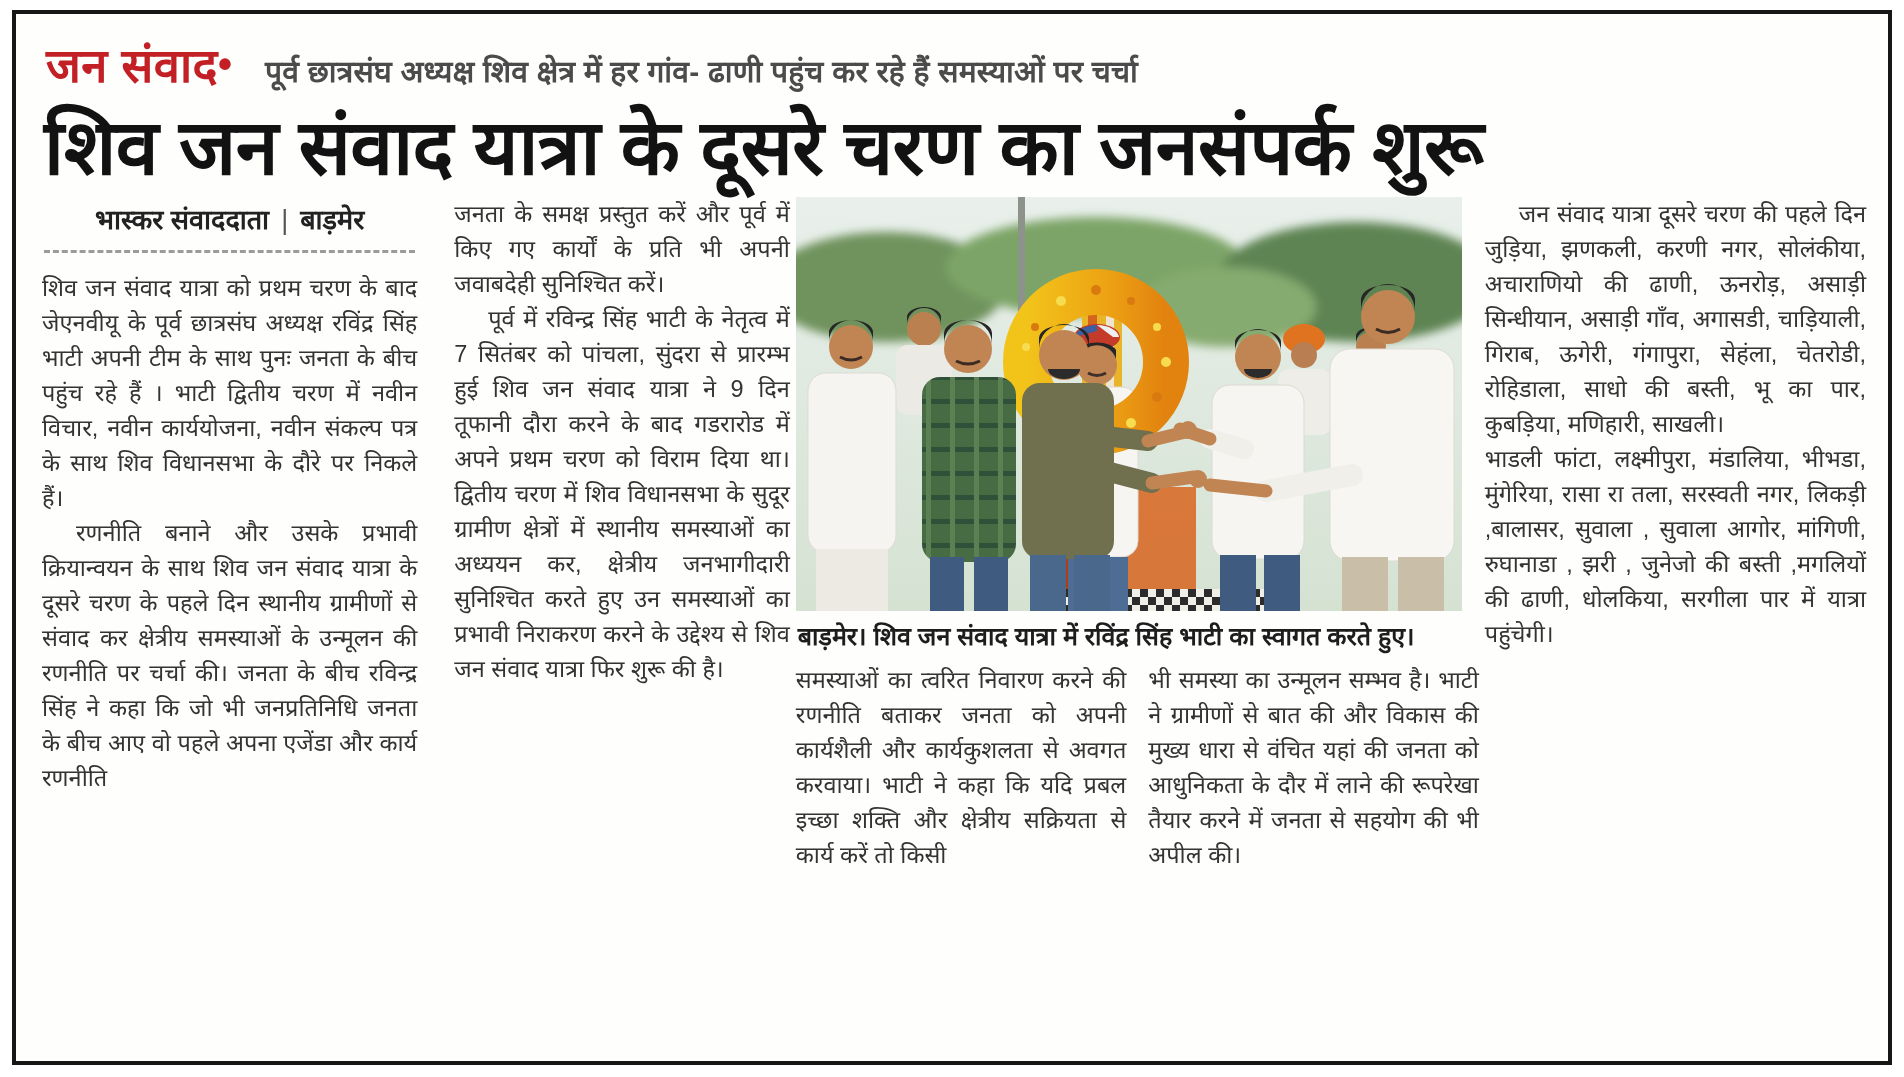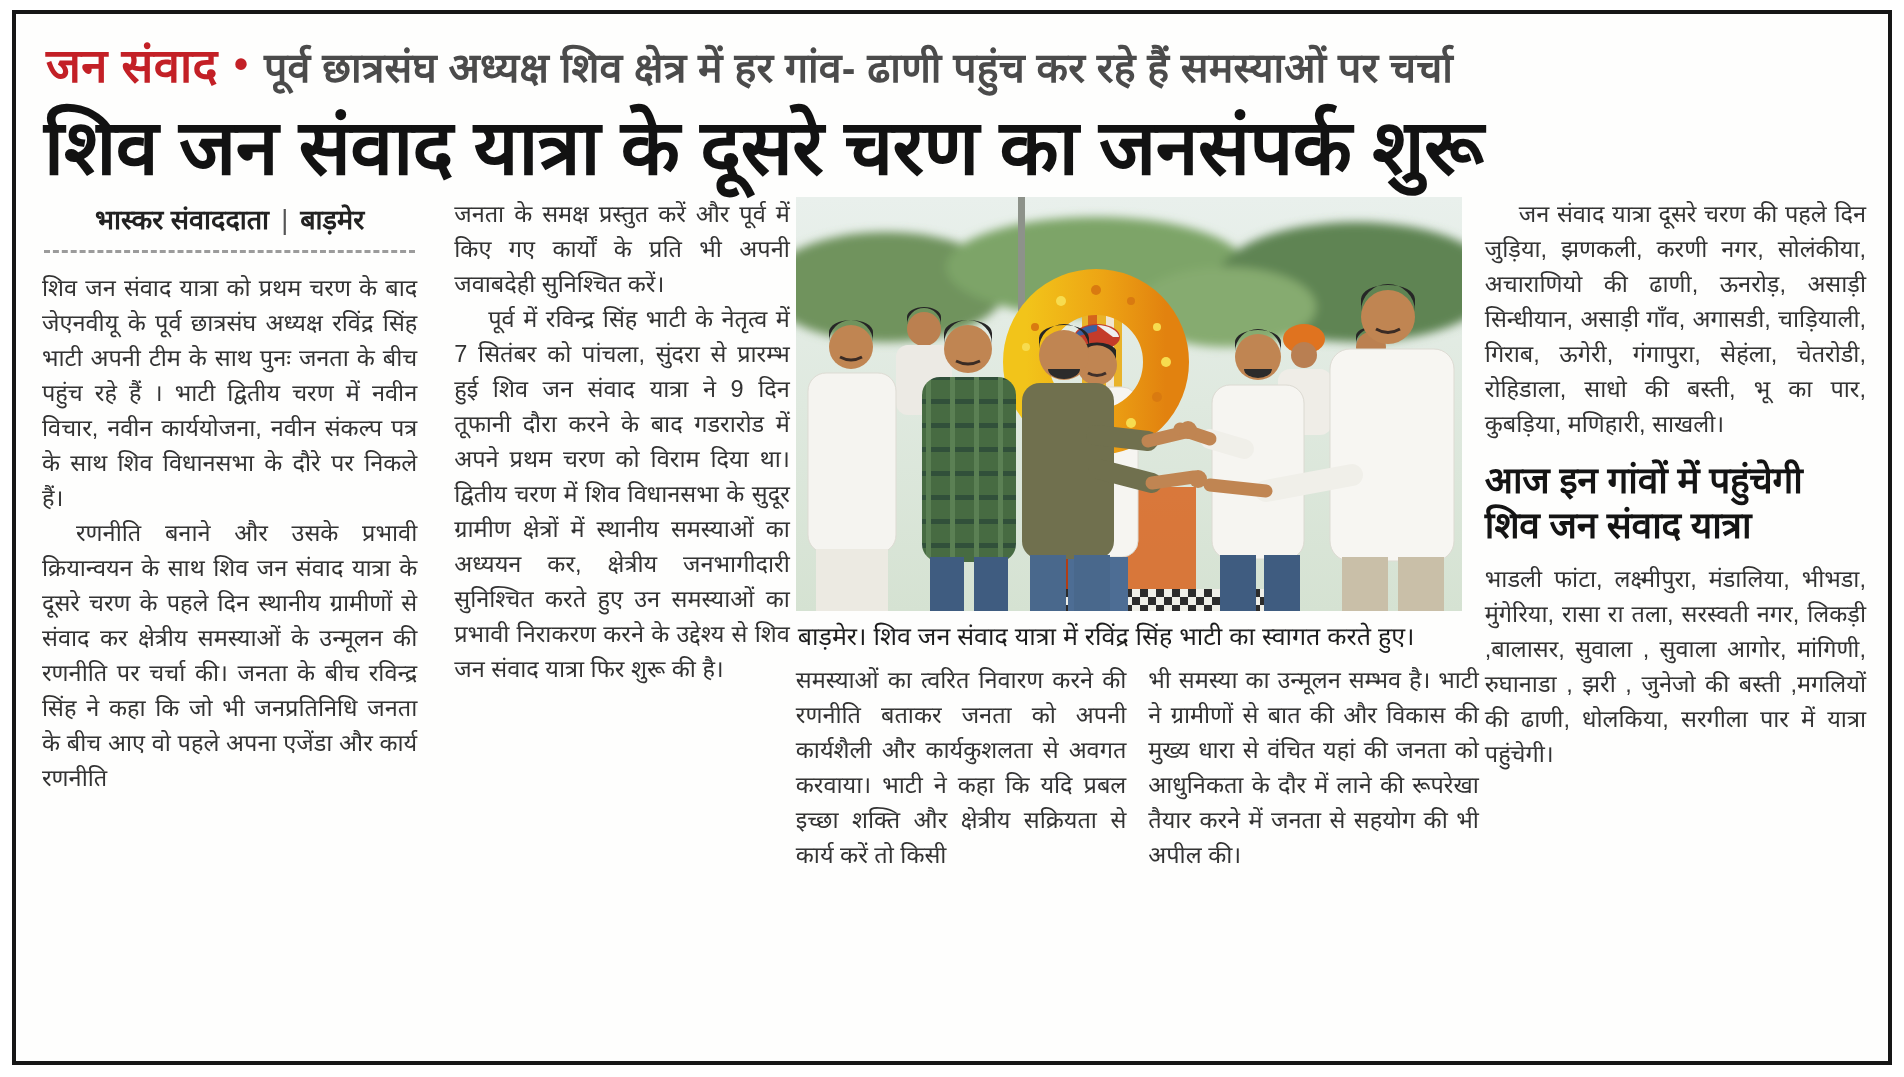--- a/index.html
+++ b/index.html
@@ -7,24 +7,24 @@
     width:1904px;height:1077px;overflow:hidden;position:relative;
     background:#ffffff;
     font-family:"Liberation Sans","DejaVu Sans",sans-serif;
   }
   .sheet{
     position:absolute;left:12px;top:10px;right:12px;bottom:12px;
     border:4px solid #161616;background:#fefefd;
     padding:14px 22px 10px 26px;box-sizing:border-box;
   }
   
-  .kicker{display:flex;align-items:baseline;gap:16px;margin:4px 0 2px 4px;white-space:nowrap;}
+  .kicker{display:flex;align-items:baseline;margin:4px 0 2px 4px;white-space:nowrap;}
   .kicker-label{color:#c32026;font-weight:800;font-size:47px;letter-spacing:.5px;}
   .kicker-bullet{color:#c32026;font-size:40px;font-weight:800;transform:translateY(-4px);}
-  .kicker-text{color:#4b4b4b;font-weight:700;font-size:41px;letter-spacing:.2px;}
+  .kicker-text{color:#4b4b4b;font-weight:700;font-size:30px;letter-spacing:.2px;margin-left:33px;}
   
   .headline{
     font-size:77px;font-weight:800;color:#121212;line-height:1.08;
     margin:10px 0 8px 2px;letter-spacing:-.5px;white-space:nowrap;
   }
   
   .cols{display:flex;gap:6px;align-items:flex-start;}
   .col{text-align:justify;font-size:23.5px;line-height:35px;color:#333;font-weight:500;}
   .col p{margin:0;}
   .col p.indent{text-indent:34px;}
@@ -32,21 +32,21 @@
   .col-2{width:338px;margin-left:31px;}
   .col-mid{width:688px;}
   .col-5{width:384px;}
   
   .byline{text-align:center;font-weight:800;font-size:27px;color:#222;padding:6px 0 12px;}
   .byline-sep{display:inline-block;margin:0 12px;color:#555;font-weight:400;}
   .byline-rule{height:0;border-top:3px dashed #9b9b9b;margin:0 2px 18px;}
   
   .photo-wrap{width:666px;height:414px;background:#e7ece6;overflow:hidden;position:relative;}
   .photo-wrap svg{display:block;}
-  .caption{font-weight:400;font-size:25px;color:#1d1d1d;padding:10px 2px 12px;line-height:1.2;}
+  .caption{font-weight:700;font-size:25px;color:#1d1d1d;padding:10px 2px 12px;line-height:1.2;}
   .sub-row{display:flex;gap:22px;}
   .sub-col{flex:1;text-align:justify;}
   
   .subhead{
     font-size:37px;font-weight:800;color:#141414;line-height:1.22;
     text-align:left;margin:16px 0 14px;letter-spacing:-.3px;
   }
 </style>
 </head>
 <body>
@@ -228,18 +228,17 @@
           <p>समस्याओं का त्वरित निवारण करने की रणनीति बताकर जनता को अपनी कार्यशैली और कार्यकुशलता से अवगत करवाया। भाटी ने कहा कि यदि प्रबल इच्छा शक्ति और क्षेत्रीय सक्रियता से कार्य करें तो किसी</p>
         </div>
         <div class="sub-col">
           <p>भी समस्या का उन्मूलन सम्भव है। भाटी ने ग्रामीणों से बात की और विकास की मुख्य धारा से वंचित यहां की जनता को आधुनिकता के दौर में लाने की रूपरेखा तैयार करने में जनता से सहयोग की भी अपील की।</p>
         </div>
       </div>
     </div>
 
     <div class="col col-5">
       <p class="indent">जन संवाद यात्रा दूसरे चरण की पहले दिन जुड़िया, झणकली, करणी नगर, सोलंकीया, अचाराणियो की ढाणी, ऊनरोड़, असाड़ी सिन्धीयान, असाड़ी गाँव, अगासडी, चाड़ियाली, गिराब, ऊगेरी, गंगापुरा, सेहंला, चेतरोडी, रोहिडाला, साधो की बस्ती, भू का पार, कुबड़िया, मणिहारी, साखली।</p>
-      <div class="subhead">आज इन गांवों में पहुंचेगी शिव जन संवाद यात्रा</div>
       <p>भाडली फांटा, लक्ष्मीपुरा, मंडालिया, भीभडा, मुंगेरिया, रासा रा तला, सरस्वती नगर, लिकड़ी ,बालासर, सुवाला , सुवाला आगोर, मांगिणी, रुघानाडा , झरी , जुनेजो की बस्ती ,मगलियों की ढाणी, धोलकिया, सरगीला पार में यात्रा पहुंचेगी।</p>
     </div>
 
   </div>
 </div>
 
 </body></html>

